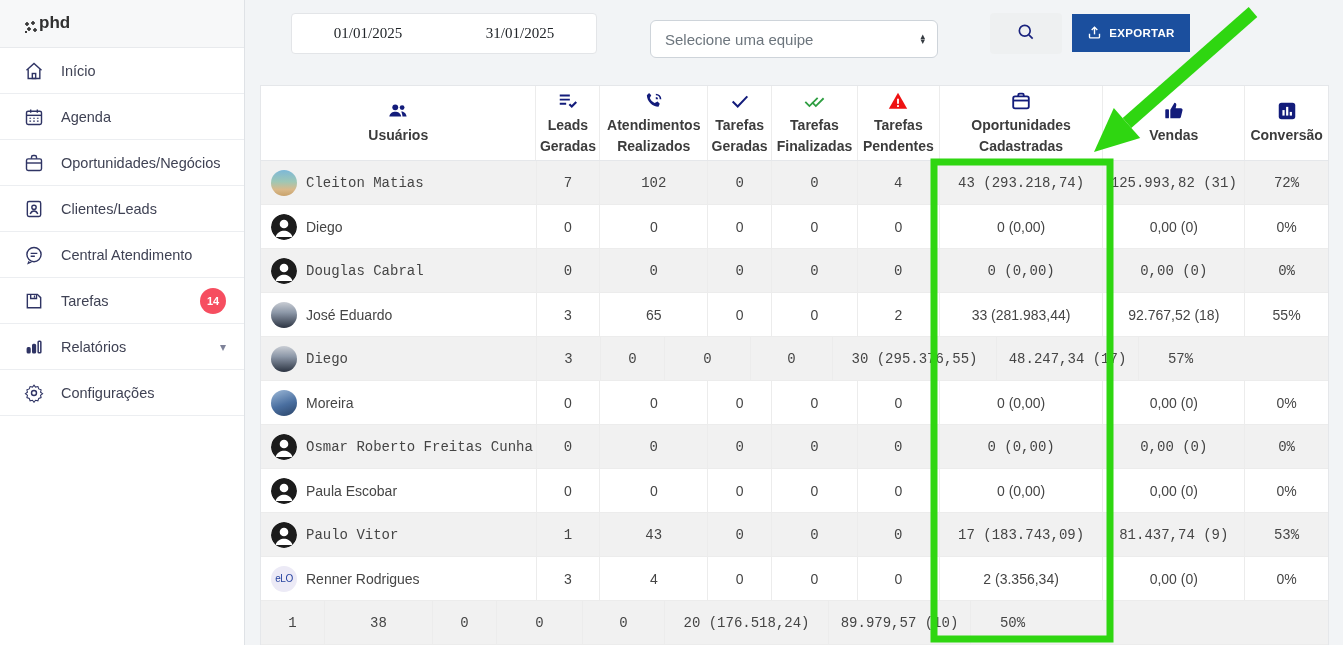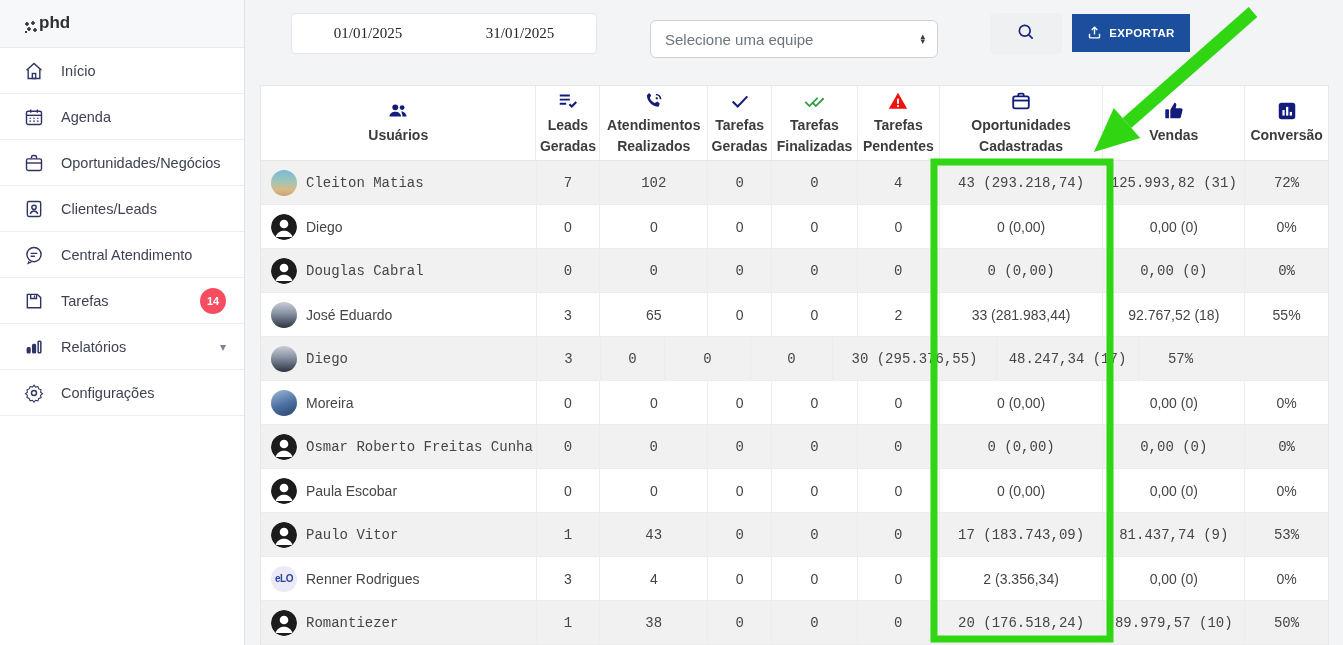--- a/index.html
+++ b/index.html
@@ -99,21 +99,21 @@
   .c0{width:276px;} .c1{width:64px;} .c2{width:108px;} .c3{width:64px;}
   .c4{width:86px;} .c5{width:82px;} .c6{width:164px;} .c7{width:142px;} .c8{width:83px;}
   
   .avatar { width:26px; height:26px; border-radius:50%; flex:0 0 26px; overflow:hidden;
     display:flex; align-items:center; justify-content:center; }
   .avatar svg { width:26px; height:26px; display:block; }
   .av-beach { background:linear-gradient(180deg,#7db8d8 0%,#9ec7b5 45%,#d9b98a 75%,#c9a26b 100%); }
   .av-portrait { background:linear-gradient(180deg,#c9cdd4 0%,#8d98a8 40%,#2c3442 100%); }
   .av-blue { background:linear-gradient(160deg,#9db9d8 0%,#4a6fa0 55%,#2b4468 100%); }
   .av-elo { background:#eceaf6; }
-  .av-elo span { font-size:10px; font-weight:bold; color:#2743a0; letter-spacing:-0.5px; }
+  .av-elo span { font-size:10px; font-weight:normal; color:#2743a0; letter-spacing:-0.5px; }
   
   .annotation { position:absolute; inset:0; width:1343px; height:645px; z-index:40; pointer-events:none; }
 </style>
 </head>
 <body>
 
 <div class="sidebar">
   <div class="logo-area">
     <div class="logo-mark">
       <div class="logo-dots"></div>
@@ -505,30 +505,20 @@
           <div class="td c1">3</div>
           <div class="td c2">4</div>
           <div class="td c3">0</div>
           <div class="td c4">0</div>
           <div class="td c5">0</div>
           <div class="td c6">2 (3.356,34)</div>
           <div class="td c7">0,00 (0)</div>
           <div class="td c8">0%</div>
         </div>
         <div class="tr alt">
-          <div class="td user c0">
-            <div class="avatar av-default">
-              <svg viewBox="0 0 26 26">
-                <circle cx="13" cy="13" r="13" fill="#1c1c1c"></circle>
-                <circle cx="13" cy="10" r="4.3" fill="#fff"></circle>
-                <path d="M4.5 23 c1.6-4.6 5.2-6.2 8.5-6.2 s6.9 1.6 8.5 6.2" fill="#fff"></path>
-              </svg>
-            </div>
-            <span>Romantiezer</span>
-          </div>
           <div class="td c1">1</div>
           <div class="td c2">38</div>
           <div class="td c3">0</div>
           <div class="td c4">0</div>
           <div class="td c5">0</div>
           <div class="td c6">20 (176.518,24)</div>
           <div class="td c7">89.979,57 (10)</div>
           <div class="td c8">50%</div>
         </div>
       </div>

